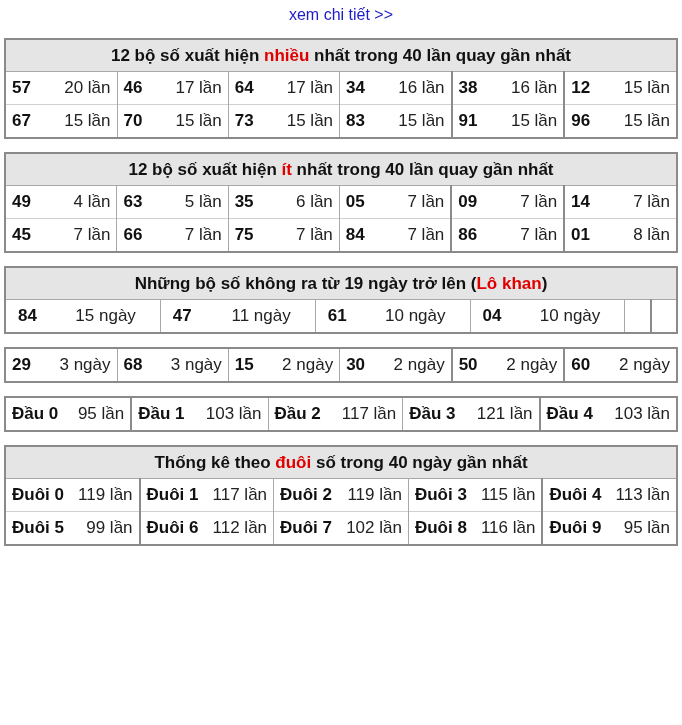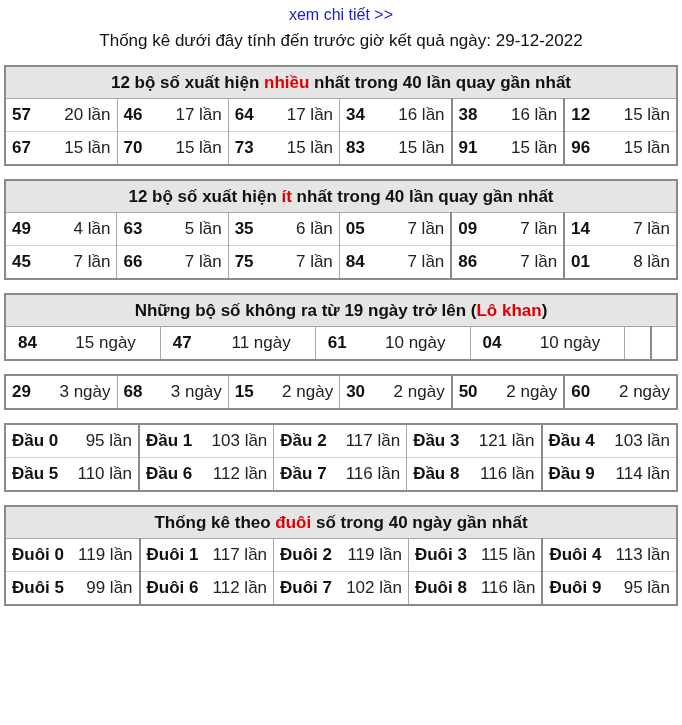--- a/index.html
+++ b/index.html
@@ -17,21 +17,20 @@
   .v { float:right; color:#222; }
   .red { color:#e00000; }
   .sec1 { margin-top:12px; }
   .sp { height:13px; }
 </style>
 </head>
 <body>
 
 <div class="hdr">
   <a class="link" href="#">xem chi tiết &gt;&gt;</a>
-  <div class="sub">Thống kê dưới đây tính đến trước giờ kết quả ngày: 29-12-2022</div>
 </div>
 
 <div class="sec1"></div>
 <table class="blk">
   <tbody>
       <tr>
         <th colspan="6"><span>12 bộ số xuất hiện </span><span class="red">nhiều</span><span> nhất trong 40 lần quay gần nhất</span></th>
       </tr>
   <tr>
     <td><span class="n">57</span><span class="v">20 lần</span></td>
@@ -111,27 +110,20 @@
 <div class="sp"></div>
 <table class="blk">
   <tbody>
   <tr>
     <td><span class="n">Đầu 0</span><span class="v">95 lần</span></td>
     <td class="c"><span class="n">Đầu 1</span><span class="v">103 lần</span></td>
     <td><span class="n">Đầu 2</span><span class="v">117 lần</span></td>
     <td><span class="n">Đầu 3</span><span class="v">121 lần</span></td>
     <td class="c"><span class="n">Đầu 4</span><span class="v">103 lần</span></td>
   </tr>
-  <tr>
-    <td><span class="n">Đầu 5</span><span class="v">110 lần</span></td>
-    <td class="c"><span class="n">Đầu 6</span><span class="v">112 lần</span></td>
-    <td><span class="n">Đầu 7</span><span class="v">116 lần</span></td>
-    <td><span class="n">Đầu 8</span><span class="v">116 lần</span></td>
-    <td class="c"><span class="n">Đầu 9</span><span class="v">114 lần</span></td>
-  </tr>
 </tbody>
   </table>
 
 <div class="sp"></div>
 <table class="blk">
   <tbody>
       <tr>
         <th colspan="5"><span>Thống kê theo </span><span class="red">đuôi</span><span> số trong 40 ngày gần nhất</span></th>
       </tr>
   <tr>

